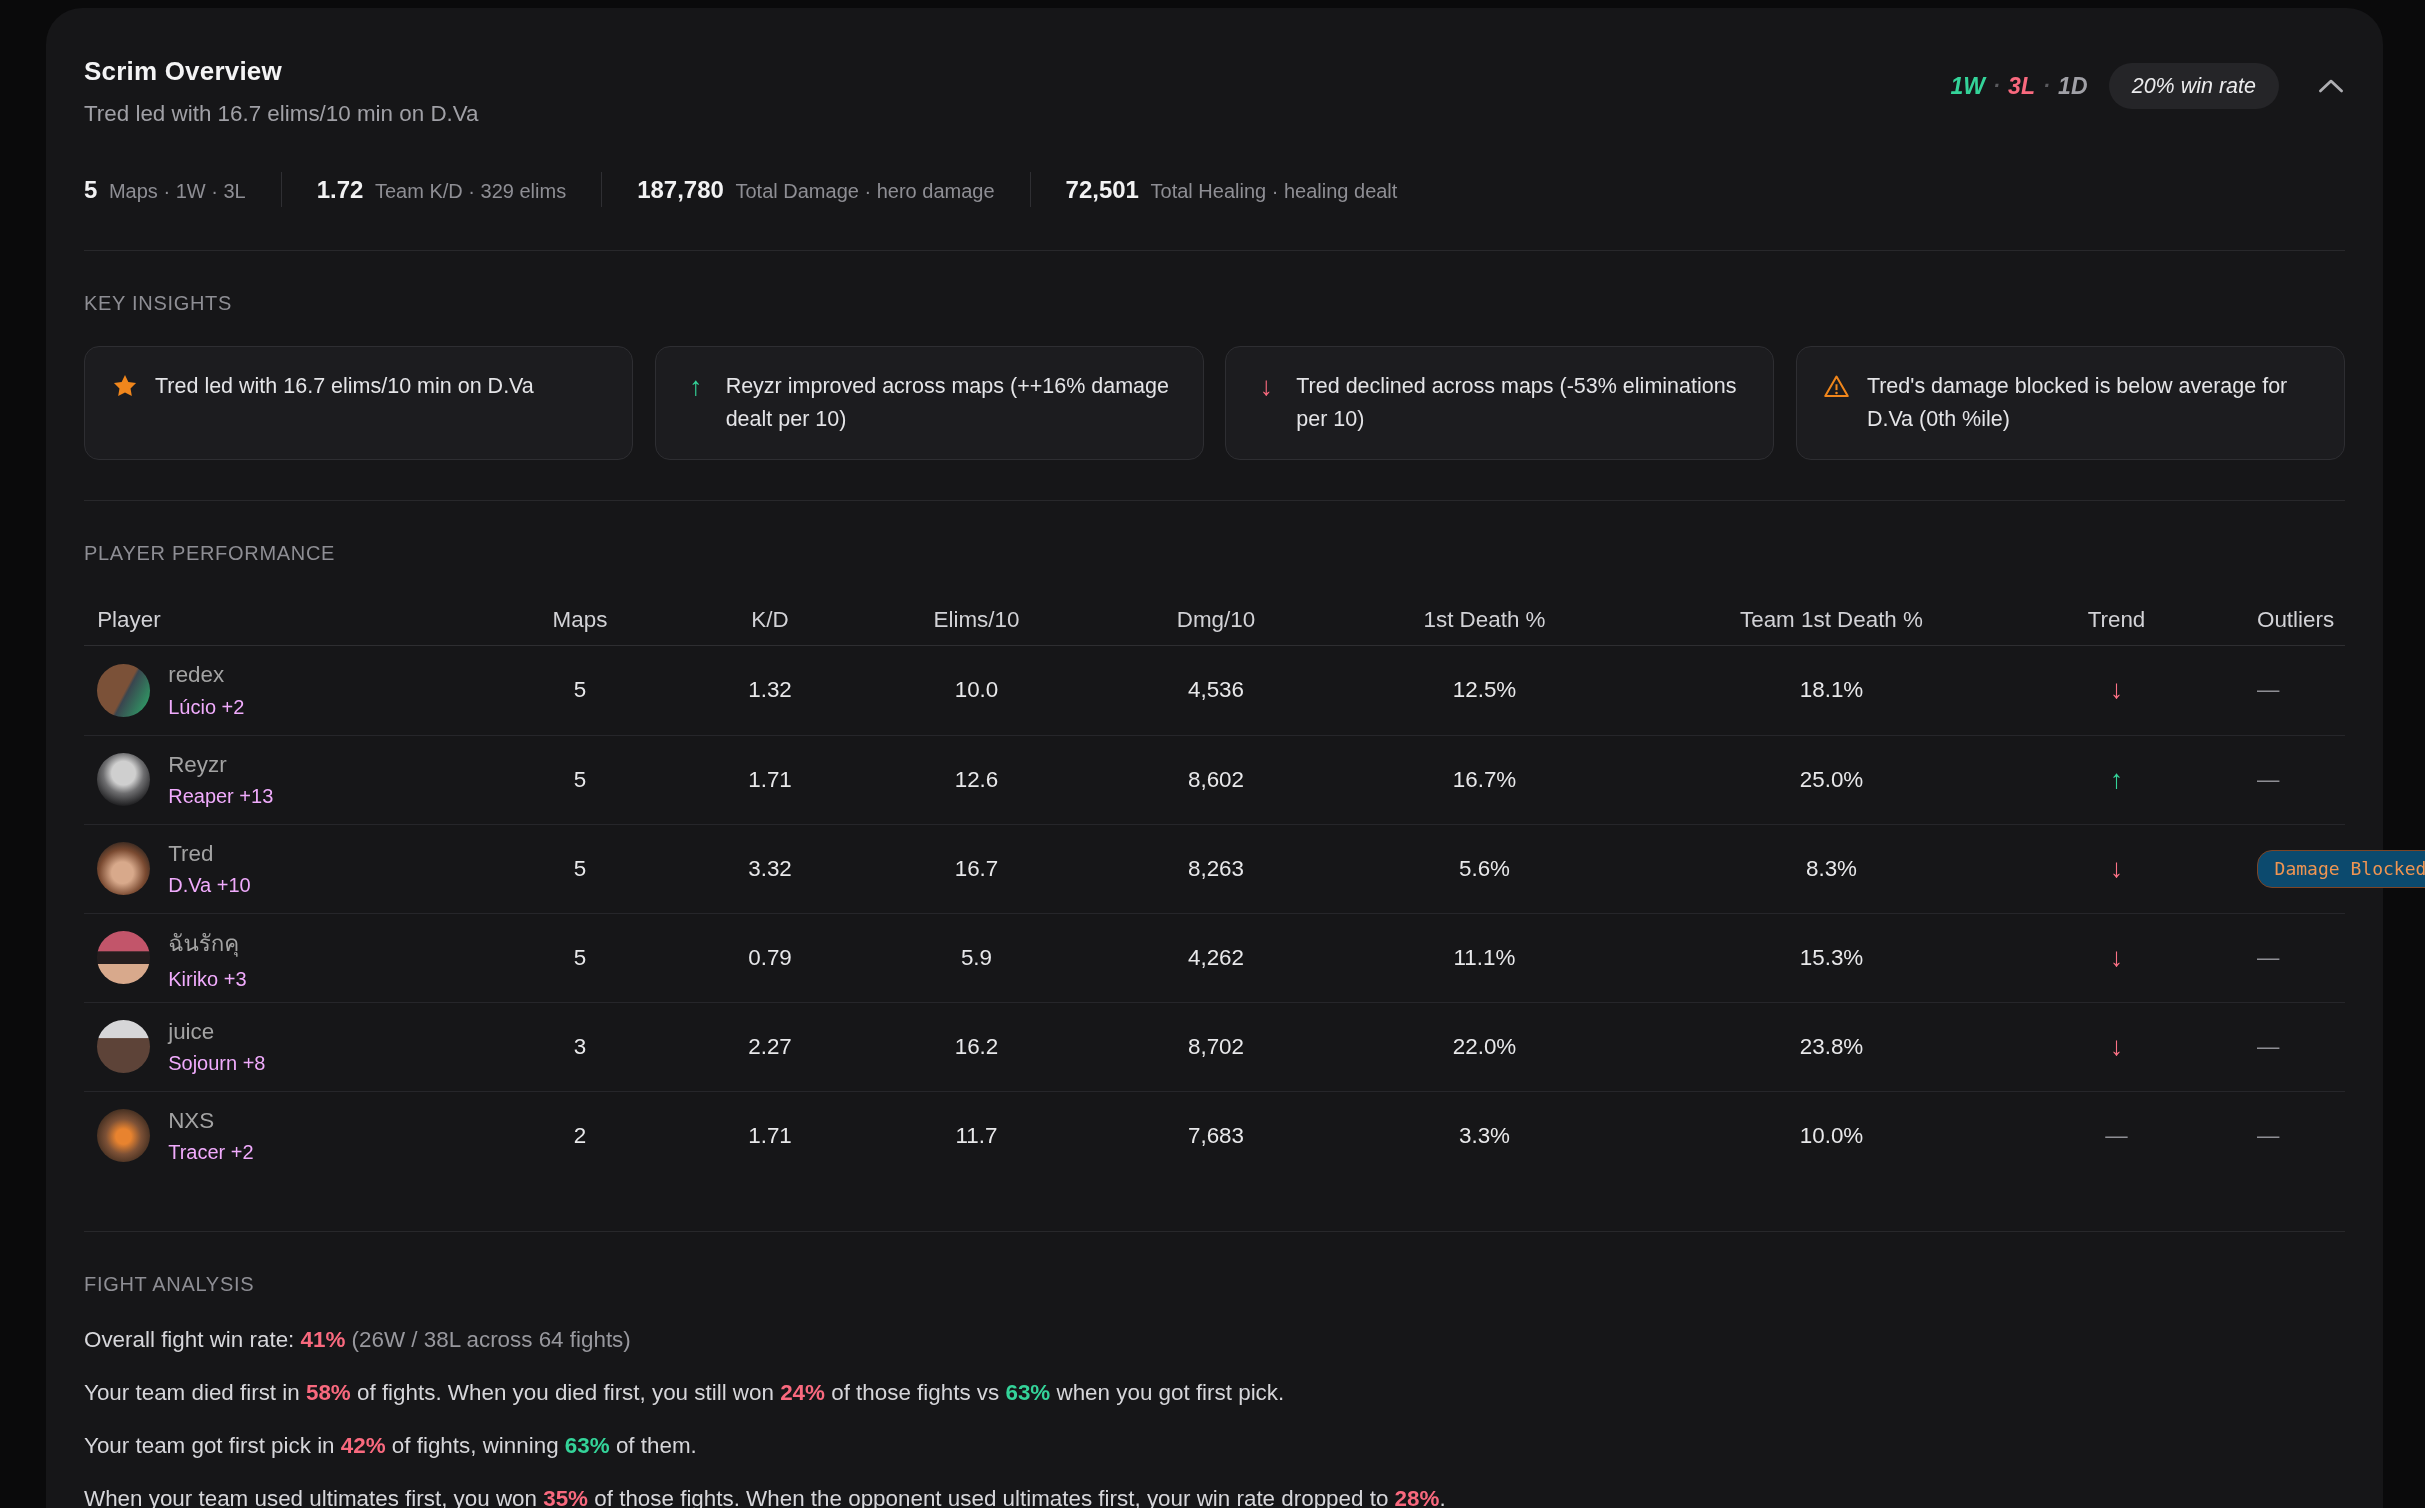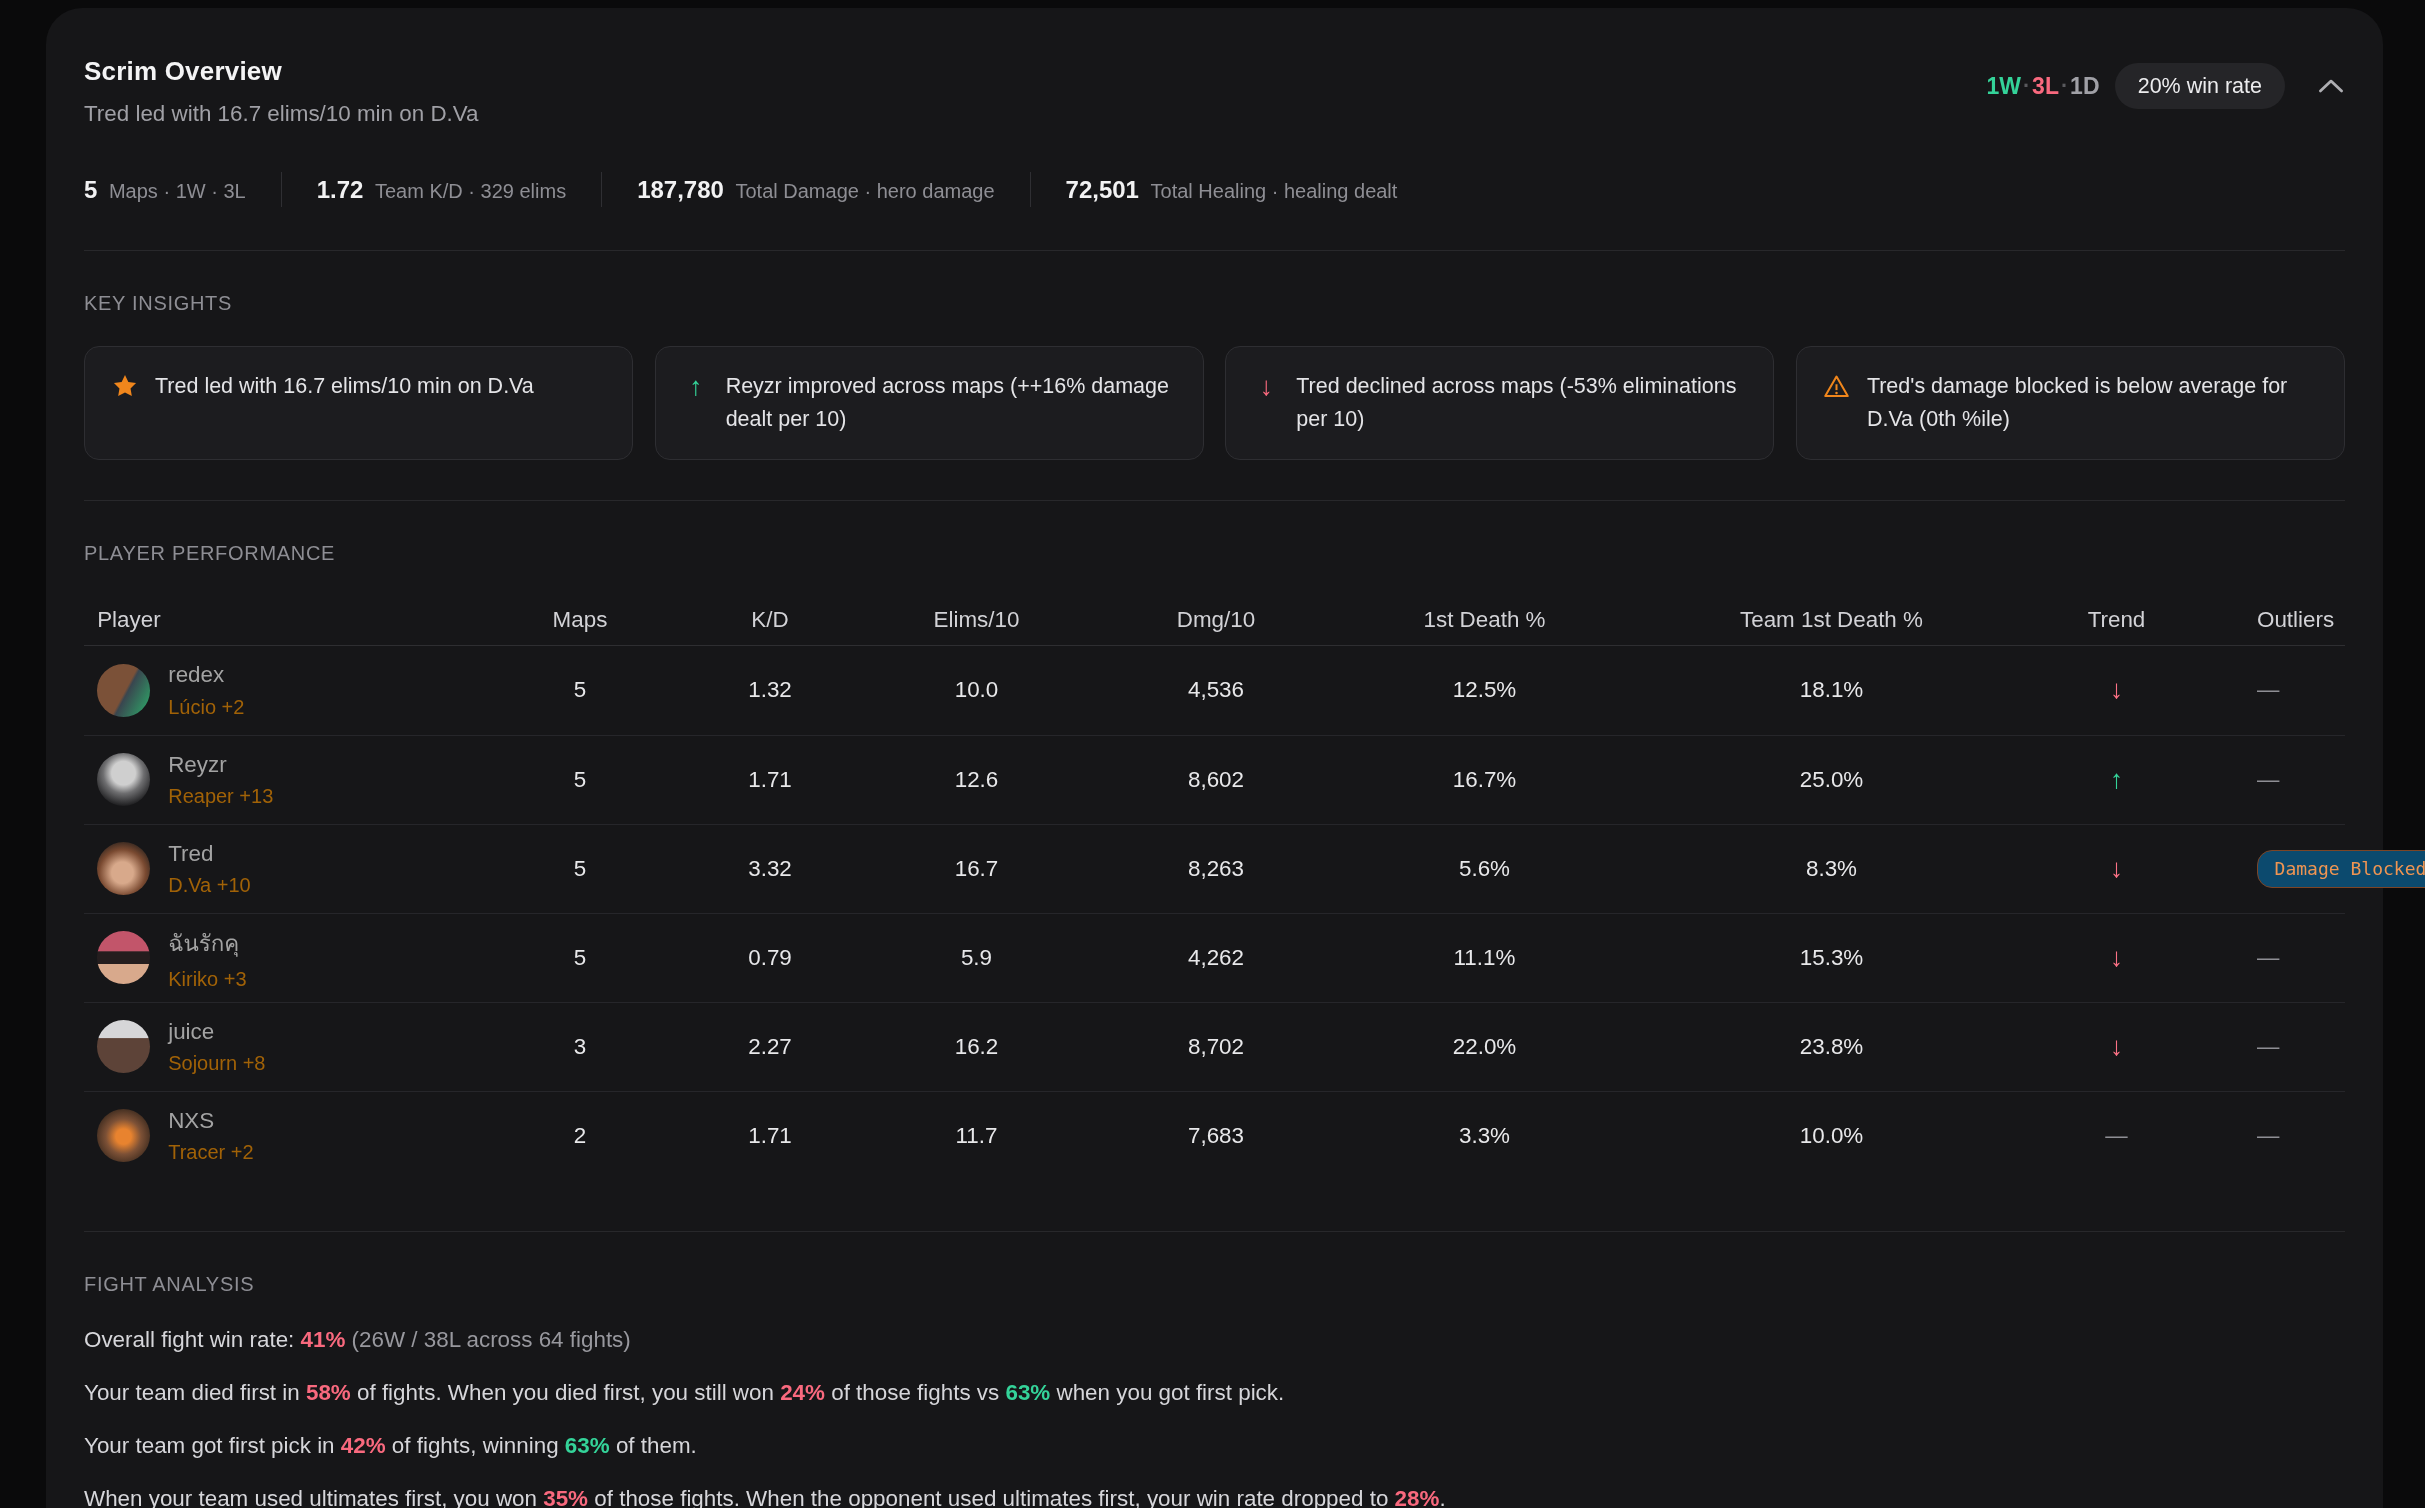--- a/index.html
+++ b/index.html
@@ -14,21 +14,21 @@
     margin:8.3px 43px 0 46px;
     min-height:1490px;
     background:#161618;
     border-radius:36px 36px 0 0;
     padding:48px 38px 25px 38px;
   }
   
   .card-header { display:flex; justify-content:space-between; align-items:flex-start; }
   .title { margin:0; font-size:26px; font-weight:700; color:#f4f4f5; letter-spacing:0.2px; }
   .subtitle { margin:14px 0 0; font-size:22.4px; color:#a0a0a6; }
-  .header-right { display:flex; align-items:center; gap:2px; padding-top:6.6px; }
+  .header-right { display:flex; align-items:center; gap:8px; padding-top:6.6px;font-style:italic; }
   .rec { font-size:23px; font-weight:700; }
   .rec.win  { color:#34d399; }
   .rec.loss { color:#f9697e; }
   .rec.draw { color:#a0a0a6; }
   .rec-sep { color:#5a5a5e; font-size:21.5px; font-weight:700; }
   .pill { margin-left:13.2px; background:#252528; color:#ececee; font-size:21.5px; padding:10.8px 23px; border-radius:827px; white-space:nowrap; }
   .chevron { margin-left:30px; display:inline-flex; align-items:center; cursor:pointer; }
   
   .stats-row { display:flex; align-items:baseline; margin-top:45px; }
   .stat { display:flex; align-items:baseline; gap:11.6px; padding:3.3px 35px; }
@@ -68,21 +68,21 @@
   .td.c0 { text-align:left; display:flex; align-items:center; gap:18px; padding-left:13.2px; }
   .td.c8 { text-align:left; padding-left:50px; }
   .avatar { width:53px; height:53px; border-radius:50%; flex:0 0 auto; }
   .av-lucio   { background:linear-gradient(118deg,#7b5138 52%,#39464f 56%,#2f9d66 92%); }
   .av-reaper  { background:radial-gradient(circle at 50% 38%,#cfcfcf 0 28%,#6e6e70 48%,#1d1d1f 78%); }
   .av-dva     { background:radial-gradient(circle at 48% 58%,#d8a98b 0 26%,#7a4a31 56%,#27201c 82%); }
   .av-kiriko  { background:linear-gradient(180deg,#c2556a 0 38%,#241d1e 39% 62%,#d8a98c 63%); }
   .av-sojourn { background:linear-gradient(180deg,#d6d6d8 0 34%,#5d4338 35%); }
   .av-tracer  { background:radial-gradient(circle at 50% 52%,#e8832f 0 20%,#7d5136 46%,#35261c 80%); }
   .pname { font-size:22.4px; color:#a3a3a3; }
-  .psub { font-size:20px; color:#a16207; margin-top:7.5px; }
+  .psub { font-size:20px; color:#f0abfc; margin-top:7.5px; }
   .trend { font-size:26px; line-height:1; }
   .trend.up { color:#34d399; }
   .trend.down { color:#fb7185; }
   .trend.none { color:#8e8e94; font-size:22.4px; }
   .dash { color:#8e8e94; }
   .ob {
     font-family:"DejaVu Sans Mono", monospace;
     font-size:18px; color:#f09552;
     background:#0c4a6e; border:1.7px solid #7d4526;
     border-radius:15px; padding:7.5px 16.6px; display:inline-block; white-space:nowrap;

